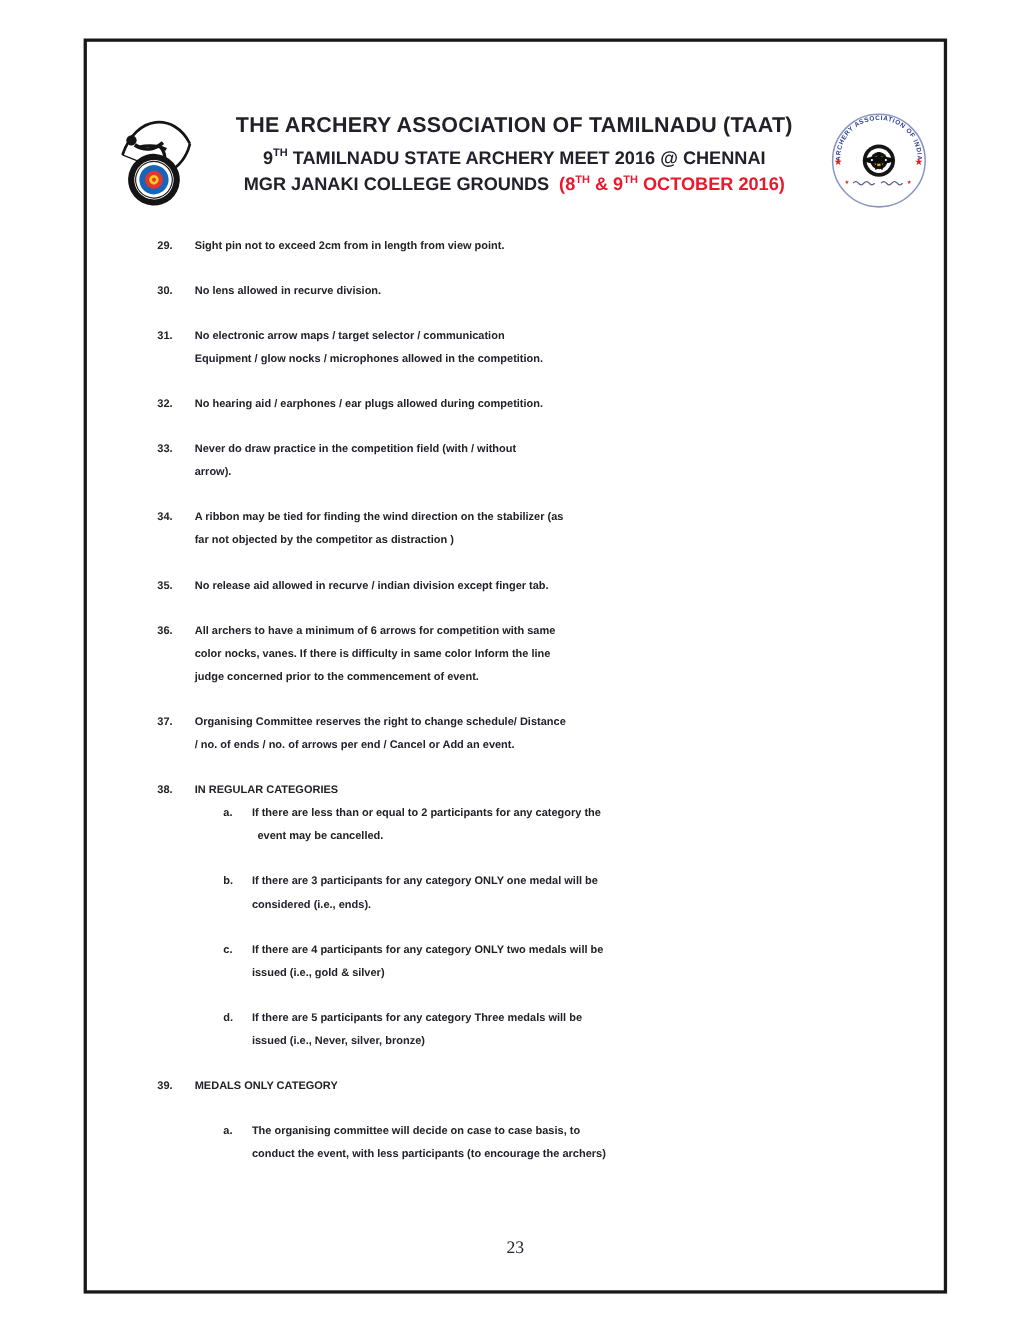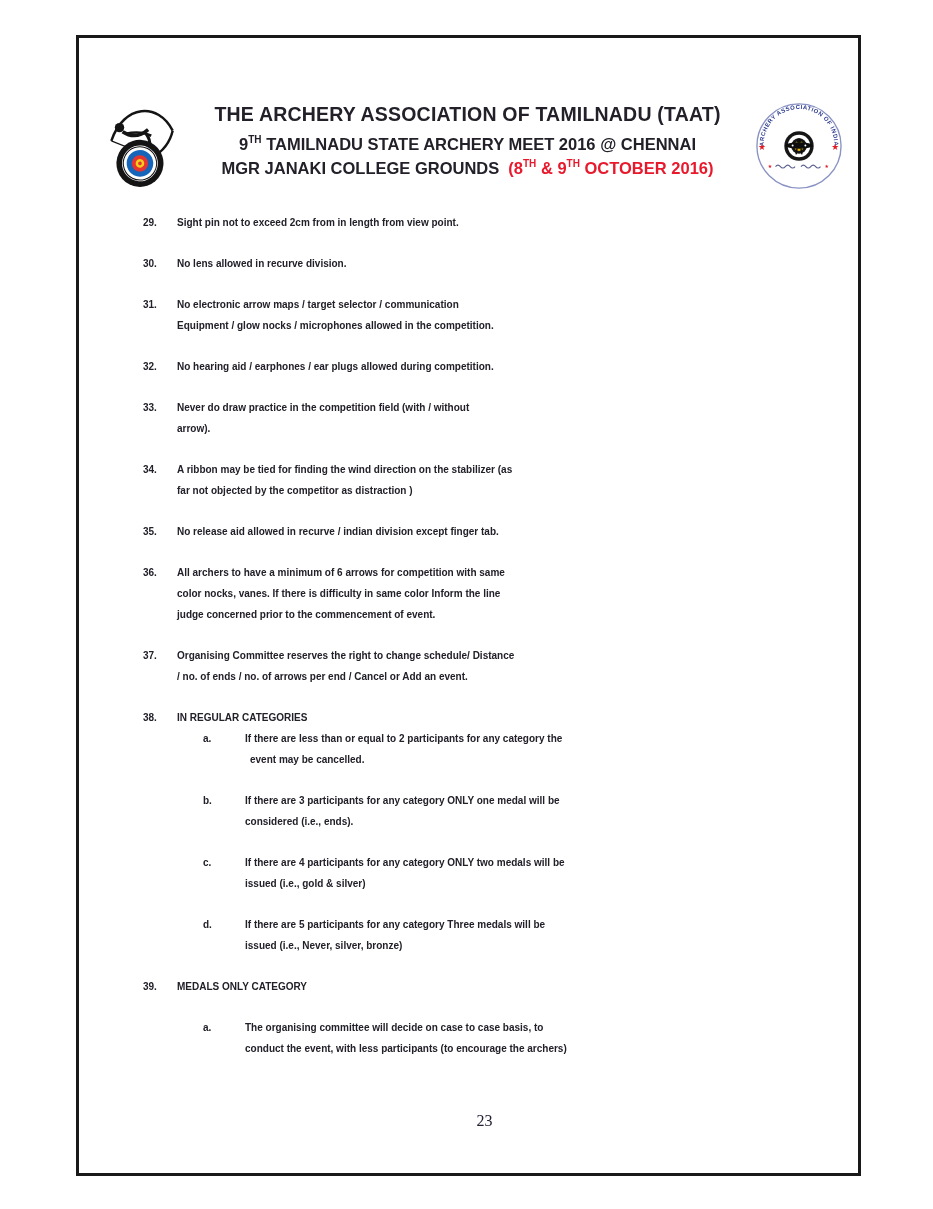--- a/index.html
+++ b/index.html
@@ -25,25 +25,25 @@
   .red-part{margin-left:9px;}
   
   .rules{padding:16px 26px 0 64px;font-size:10px;line-height:21px;font-weight:700;color:#232029;}
   .rule{display:flex;margin-bottom:20px;}
   .rule-num{flex:0 0 34px;width:34px;}
   .rule-body{flex:1 1 auto;min-width:0;}
   .line{white-space:nowrap;}
   .sub{display:flex;margin:20px 0 0 26px;}
   .sub.tight{margin-top:0;}
   .sub-letter{flex:0 0 26px;width:26px;}
-  .sub-body{flex:1 1 auto;min-width:0;margin-left:16px;}
+  .sub-body{flex:1 1 auto;min-width:0;}
   .sub-line2{padding-left:5px;}
   
-  .footer{position:absolute;left:0;bottom:43px;width:100%;text-align:center;
-    font-family:"Liberation Serif","DejaVu Serif",serif;font-size:16px;color:#222233;padding-left:16px;}
+  .footer{position:absolute;left:0;bottom:29px;width:100%;text-align:center;
+    font-family:"Liberation Serif","DejaVu Serif",serif;font-size:16px;color:#222233;}
 </style>
 </head>
 <body>
 
 <div class="sheet">
 
   <div class="header">
 
     <div class="logo-left">
       <svg width="78" height="92" viewBox="0 0 72 90">

